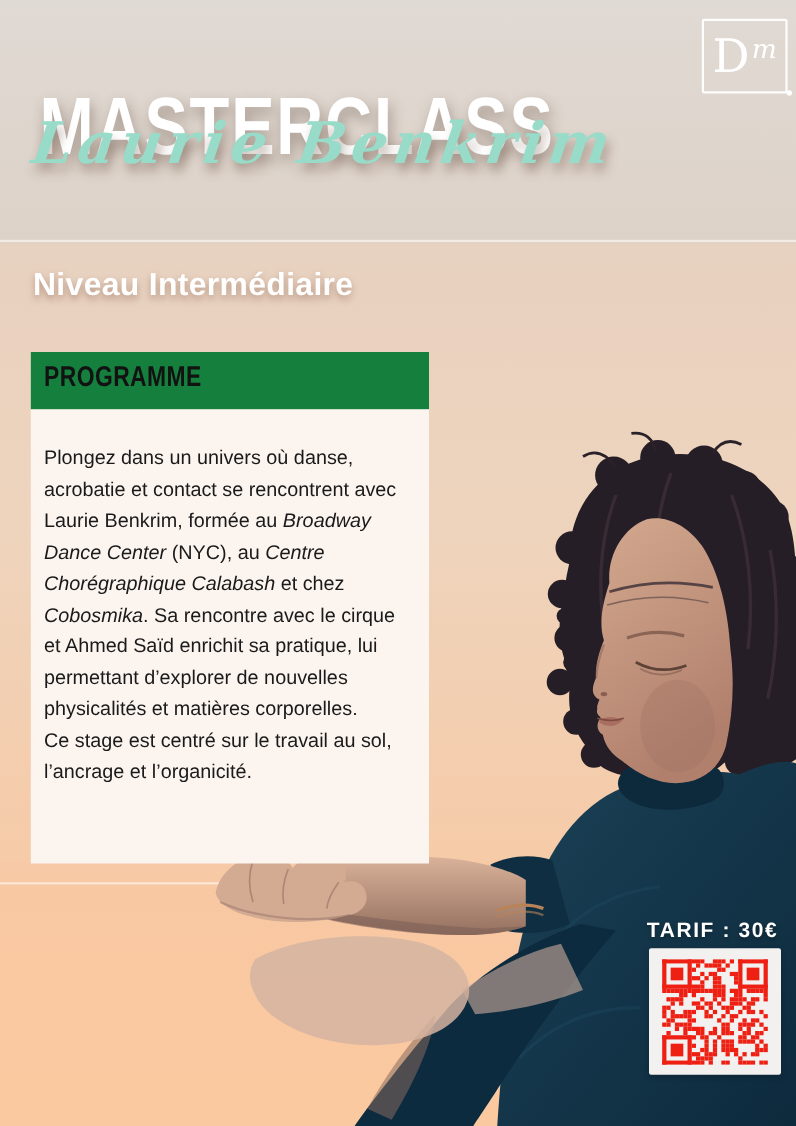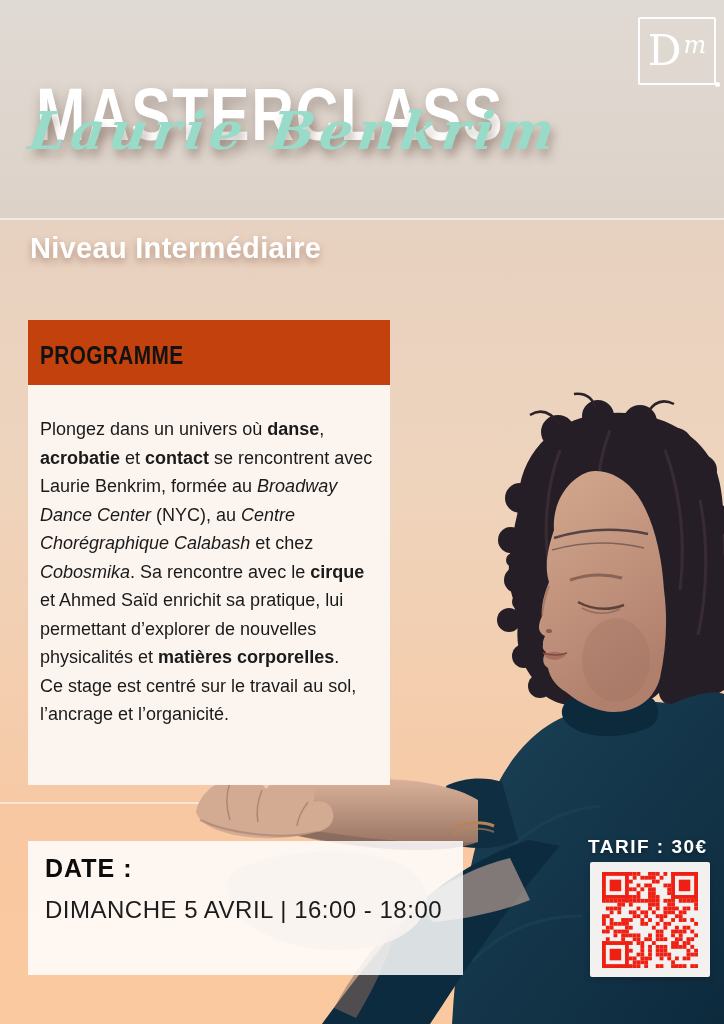--- a/index.html
+++ b/index.html
@@ -32,31 +32,31 @@
     border:2.5px solid rgba(255,255,255,.95);border-radius:2px;
     display:flex;align-items:center;justify-content:center;color:#fff;
   }
   .logo .d{font-family:"DejaVu Serif",serif;font-size:42px;font-weight:400;line-height:1;}
   .logo .m{font-family:"DejaVu Serif",serif;font-style:italic;font-size:24px;margin:-12px 0 0 2px;}
   .logo .dot{position:absolute;right:-6px;bottom:-4px;width:5px;height:5px;background:#fff;border-radius:50%;}
 
   
   .subtitle{position:absolute;left:30px;top:232px;z-index:4;color:#fff;}
   .subtitle .line1{font-size:31px;font-weight:800;letter-spacing:.5px;text-shadow:0 4px 7px rgba(151,112,92,.6);}
-  .subtitle .line2{font-size:29px;font-weight:800;margin-top:0;letter-spacing:.3px;text-shadow:0 4px 7px rgba(151,112,92,.6);}
+  .subtitle .line2{font-size:29px;font-weight:800;margin-top:11px;letter-spacing:.3px;text-shadow:0 4px 7px rgba(151,112,92,.6);}
 
   
   .programme{position:absolute;left:28px;top:320px;width:362px;height:465px;z-index:3;background:#fcf4ef;}
-  .programme .head-strip{background:#c2410c;padding:20px 14px 14px 12px;}
+  .programme .head-strip{background:#15803d;padding:7px 14px 14px 12px;}
   .programme h2{
     margin:0;font-size:26px;font-weight:800;color:#121212;letter-spacing:.5px;
     transform:scaleX(.8);transform-origin:left;white-space:nowrap;
   }
   .programme .body{padding:12px 16px 0 12px;font-size:18px;line-height:28.5px;color:#1a1a1a;}
-  .programme .body .b{font-weight:700;margin-top:48px;}
+  .programme .body .b{font-weight:400;margin-top:48px;}
   .programme .body .i{font-style:italic;}
 
   
   .datebox{position:absolute;left:28px;top:841px;width:435px;height:134px;z-index:3;background:rgba(255,255,255,.85);}
   .datebox .label{position:absolute;left:17px;top:13px;font-size:25px;font-weight:800;letter-spacing:1px;color:#0c0c0c;}
   .datebox .value{position:absolute;left:17px;top:55px;font-size:24px;font-weight:400;letter-spacing:.5px;color:#1c1c1c;white-space:nowrap;}
 
   
   .tarif{
     position:absolute;left:588px;top:836px;width:124px;z-index:4;text-align:left;
@@ -206,24 +206,20 @@
     <div class="line2">Niveau Intermédiaire</div>
   </div>
 
   <section class="programme">
     <div class="head-strip">
       <h2>PROGRAMME</h2>
     </div>
     <p class="body"><span>Plongez dans un univers où </span><span class="b">danse</span><span>, </span><span class="b">acrobatie</span><span> et </span><span class="b">contact</span><span> se rencontrent avec Laurie Benkrim, formée au </span><span class="i">Broadway Dance Center</span><span> (NYC), au </span><span class="i">Centre Chorégraphique Calabash</span><span> et chez </span><span class="i">Cobosmika</span><span>. Sa rencontre avec le </span><span class="b">cirque</span><span> et Ahmed Saïd enrichit sa pratique, lui permettant d’explorer de nouvelles physicalités et </span><span class="b">matières corporelles</span><span>.</span><br><span>Ce stage est centré sur le travail au sol, l’ancrage et l’organicité.</span></p>
   </section>
 
-  <section class="datebox">
-    <div class="label">DATE :</div>
-    <div class="value">DIMANCHE 5 AVRIL | 16:00 - 18:00</div>
-  </section>
 
   <div class="tarif">TARIF : 30€</div>
   <div class="qrbox">
     <svg id="qr-svg" width="98" height="96" viewBox="0 0 100 100">
         <g fill="#ee2013">
           <rect x="28.00" y="0.00" width="4.00" height="4.00"></rect>
           <rect x="32.00" y="0.00" width="4.00" height="4.00"></rect>
           <rect x="36.00" y="0.00" width="4.00" height="4.00"></rect>
           <rect x="48.00" y="0.00" width="4.00" height="4.00"></rect>
           <rect x="52.00" y="0.00" width="4.00" height="4.00"></rect>

